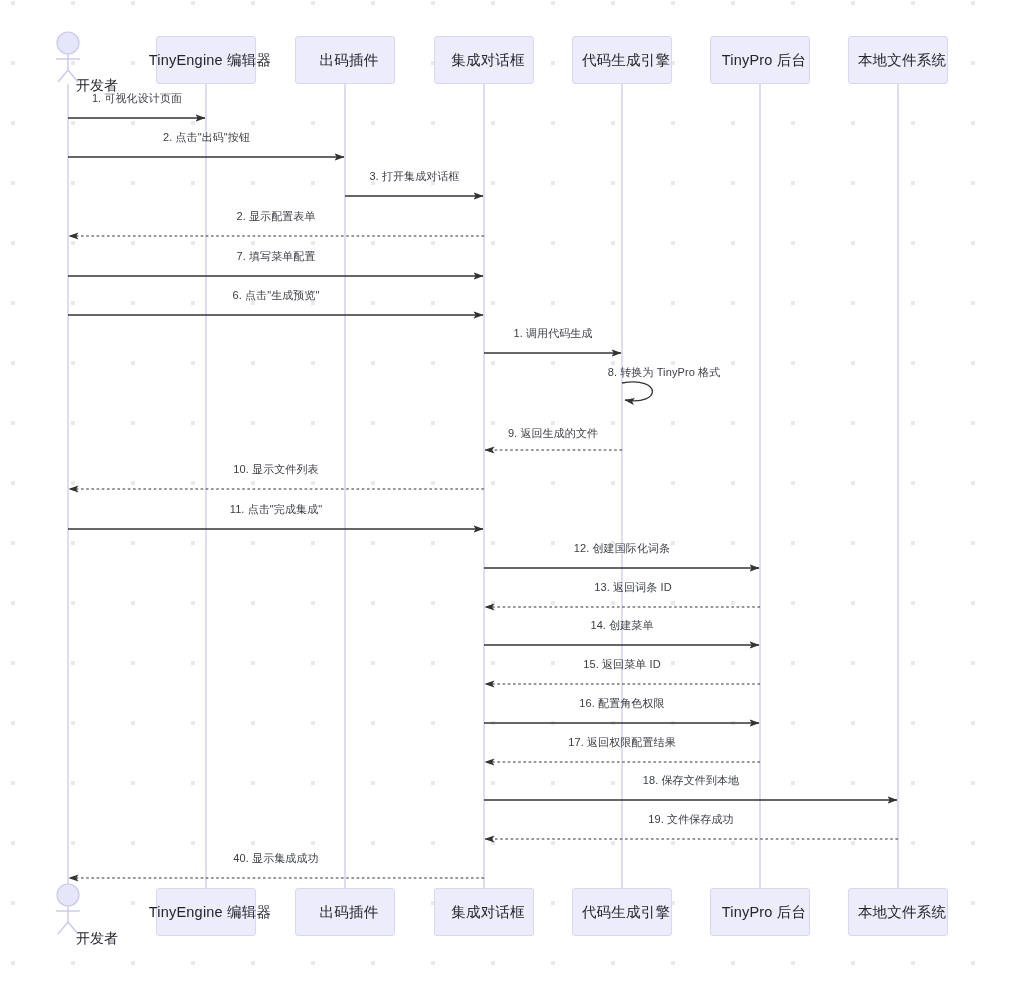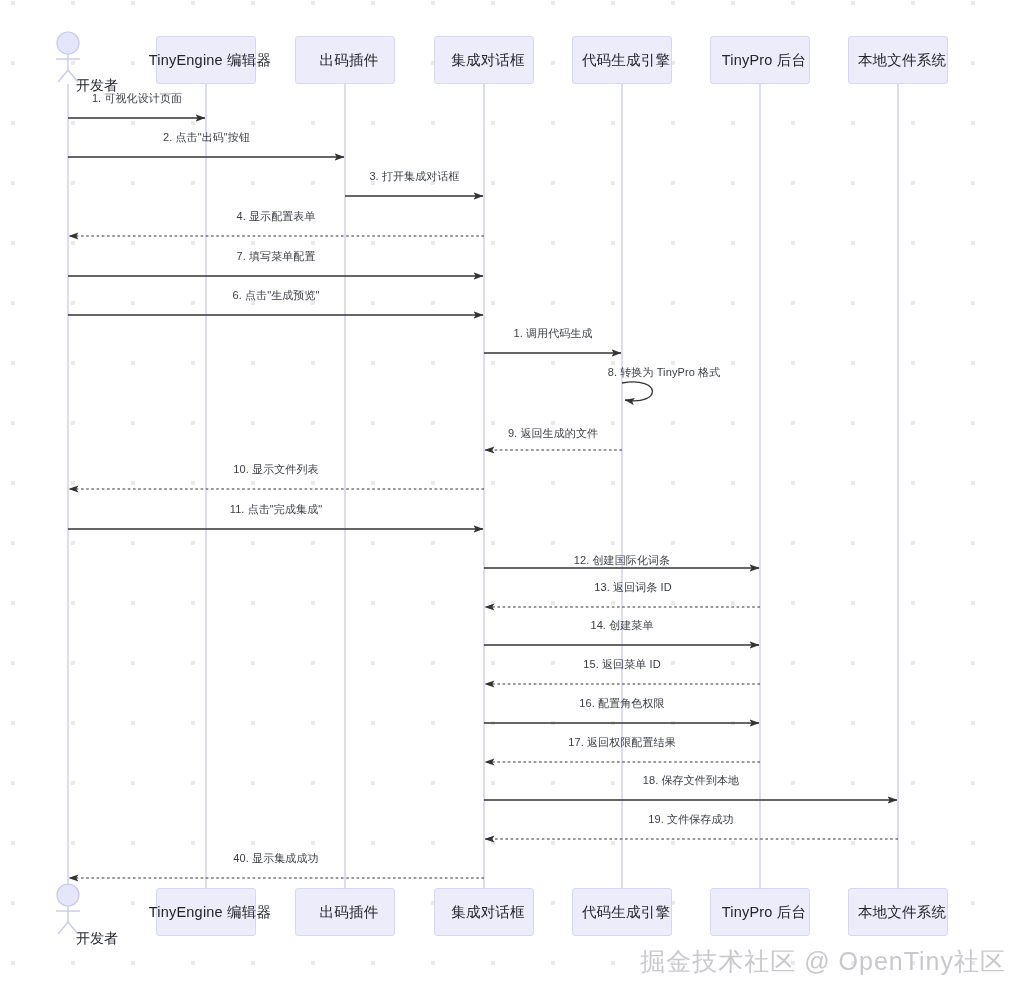--- a/index.html
+++ b/index.html
@@ -151,34 +151,33 @@
         <div class="pbox" style="left: 572px; top: 888px; width: 100px; height: 48px;">代码生成引擎</div>
         <div class="pbox" style="left: 710px; top: 36px; width: 100px; height: 48px;">TinyPro 后台</div>
         <div class="pbox" style="left: 710px; top: 888px; width: 100px; height: 48px;">TinyPro 后台</div>
         <div class="pbox" style="left: 848px; top: 36px; width: 100px; height: 48px;">本地文件系统</div>
         <div class="pbox" style="left: 848px; top: 888px; width: 100px; height: 48px;">本地文件系统</div>
       </div>
     <div id="labels">
         <div class="msg-label" style="left: 137px; top: 91px;">1. 可视化设计页面</div>
         <div class="msg-label" style="left: 206.5px; top: 130px;">2. 点击"出码"按钮</div>
         <div class="msg-label" style="left: 414.5px; top: 169px;">3. 打开集成对话框</div>
-        <div class="msg-label" style="left: 276px; top: 209px;">4. 显示配置表单</div>
+        <div class="msg-label" style="left: 276px; top: 209px;">2. 显示配置表单</div>
         <div class="msg-label" style="left: 276px; top: 249px;">7. 填写菜单配置</div>
         <div class="msg-label" style="left: 276px; top: 288px;">6. 点击"生成预览"</div>
         <div class="msg-label" style="left: 553px; top: 326px;">1. 调用代码生成</div>
         <div class="msg-label" style="left: 664px; top: 365px;">8. 转换为 TinyPro 格式</div>
         <div class="msg-label" style="left: 553px; top: 426px;">9. 返回生成的文件</div>
         <div class="msg-label" style="left: 276px; top: 462px;">10. 显示文件列表</div>
         <div class="msg-label" style="left: 276px; top: 502px;">11. 点击"完成集成"</div>
-        <div class="msg-label" style="left: 622px; top: 541px; margin-top: 12px;">12. 创建国际化词条</div>
+        <div class="msg-label" style="left: 622px; top: 541px;">12. 创建国际化词条</div>
         <div class="msg-label" style="left: 633px; top: 580px;">13. 返回词条 ID</div>
         <div class="msg-label" style="left: 622px; top: 618px;">14. 创建菜单</div>
         <div class="msg-label" style="left: 622px; top: 657px;">15. 返回菜单 ID</div>
         <div class="msg-label" style="left: 622px; top: 696px;">16. 配置角色权限</div>
         <div class="msg-label" style="left: 622px; top: 735px;">17. 返回权限配置结果</div>
         <div class="msg-label" style="left: 691px; top: 773px;">18. 保存文件到本地</div>
         <div class="msg-label" style="left: 691px; top: 812px;">19. 文件保存成功</div>
         <div class="msg-label" style="left: 276px; top: 851px;">40. 显示集成成功</div>
       </div>
   </div>
 
-  <div class="watermark">掘金技术社区 @ OpenTiny社区</div>
 </div>
 
 </body></html>

